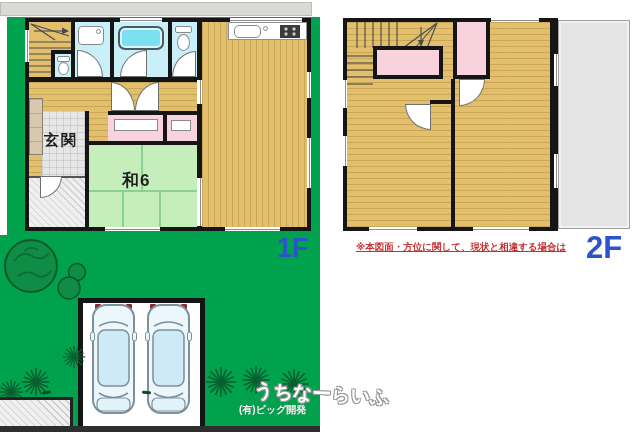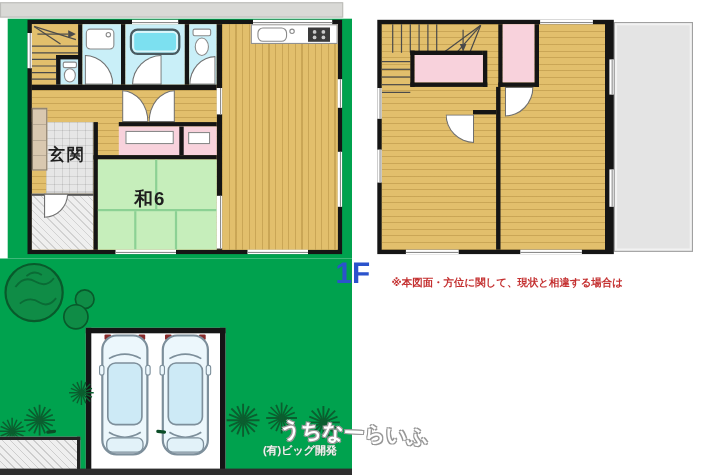--- a/index.html
+++ b/index.html
@@ -292,19 +292,20 @@
     </svg>
   <div class="dash" style="left:42px;top:391px;transform:rotate(-8deg);"></div>
   <div class="dash" style="left:142px;top:391px;transform:rotate(6deg);"></div>
 
   <div class="abs pavement"></div>
   <div class="abs ground-line"></div>
 
   <div class="lbl" style="left:44px;top:131px;font-size:15px;letter-spacing:2px;">玄関</div>
   <div class="lbl room-lbl" style="left:122px;top:169px;">和6</div>
 
-  <div class="lbl floor-lbl" style="left:277px;top:233px;font-size:27px;margin-left:28px;">1F</div>
-
-  <div class="disc" style="left:356px;top:251px;">※本図面・方位に関して、現状と相違する場合は</div>
+  <div class="lbl floor-lbl" style="left:277px;top:233px;font-size:27px;">1F</div>
+  <div class="lbl floor-lbl" style="left:586px;top:230px;font-size:31px;">2F</div>
+
+  <div class="disc" style="left:356px;top:241px;text-decoration:underline;">※本図面・方位に関して、現状と相違する場合は</div>
 
   <div class="watermark" style="left:254px;top:381px;">うちなーらいふ</div>
   <div class="company" style="left:239px;top:403px;">(有)ビッグ開発</div>
 </div>
 
 </body></html>

